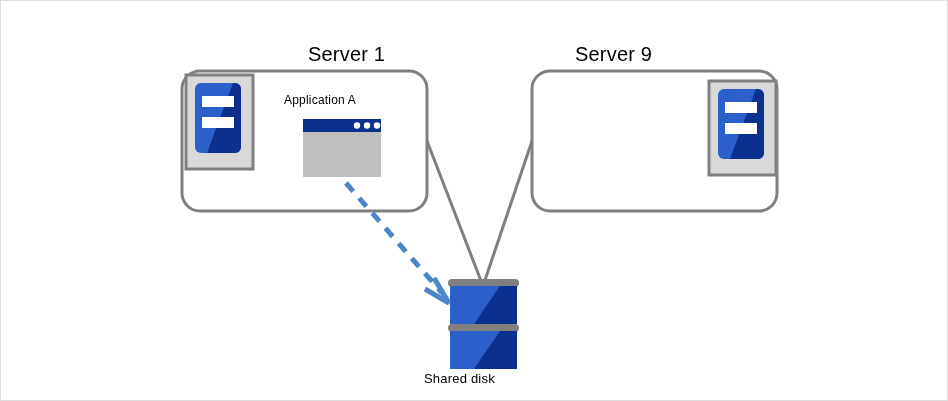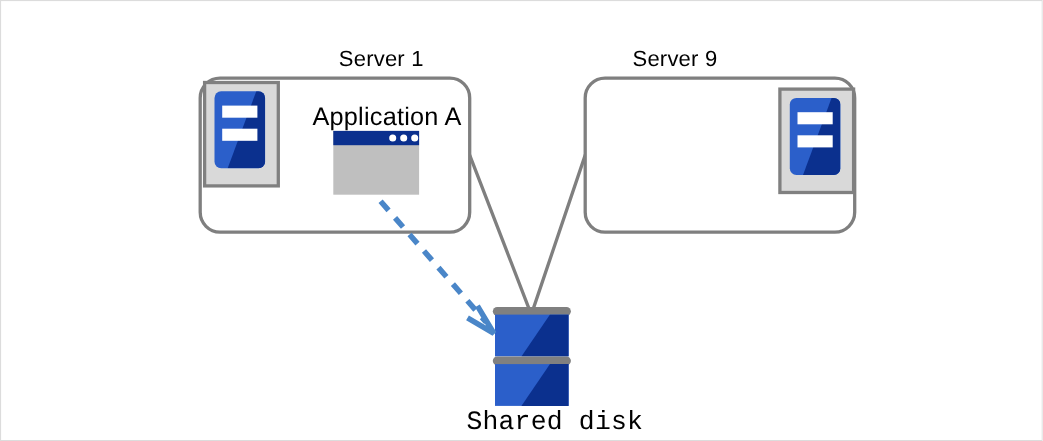--- a/index.html
+++ b/index.html
@@ -30,27 +30,26 @@
     position: absolute;
     color: #000000;
     white-space: nowrap;
     font-family: "Liberation Sans", sans-serif;
   }
   .server-title {
     font-size: 20px;
     letter-spacing: 0.2px;
   }
   .app-title {
-    font-size: 23px;
+    font-size: 12px;
     letter-spacing: 0.2px;
   }
   .disk-title {
-    font-size: 24px;
+    font-size: 13px;
     letter-spacing: 0.2px;
-    font-family: Liberation Mono, monospace;
   }
 </style>
 </head>
 <body>
 
 <div id="canvas">
 
   <svg id="svg-layer" viewBox="0 0 948 401" xmlns="http://www.w3.org/2000/svg">
 
     <defs>

